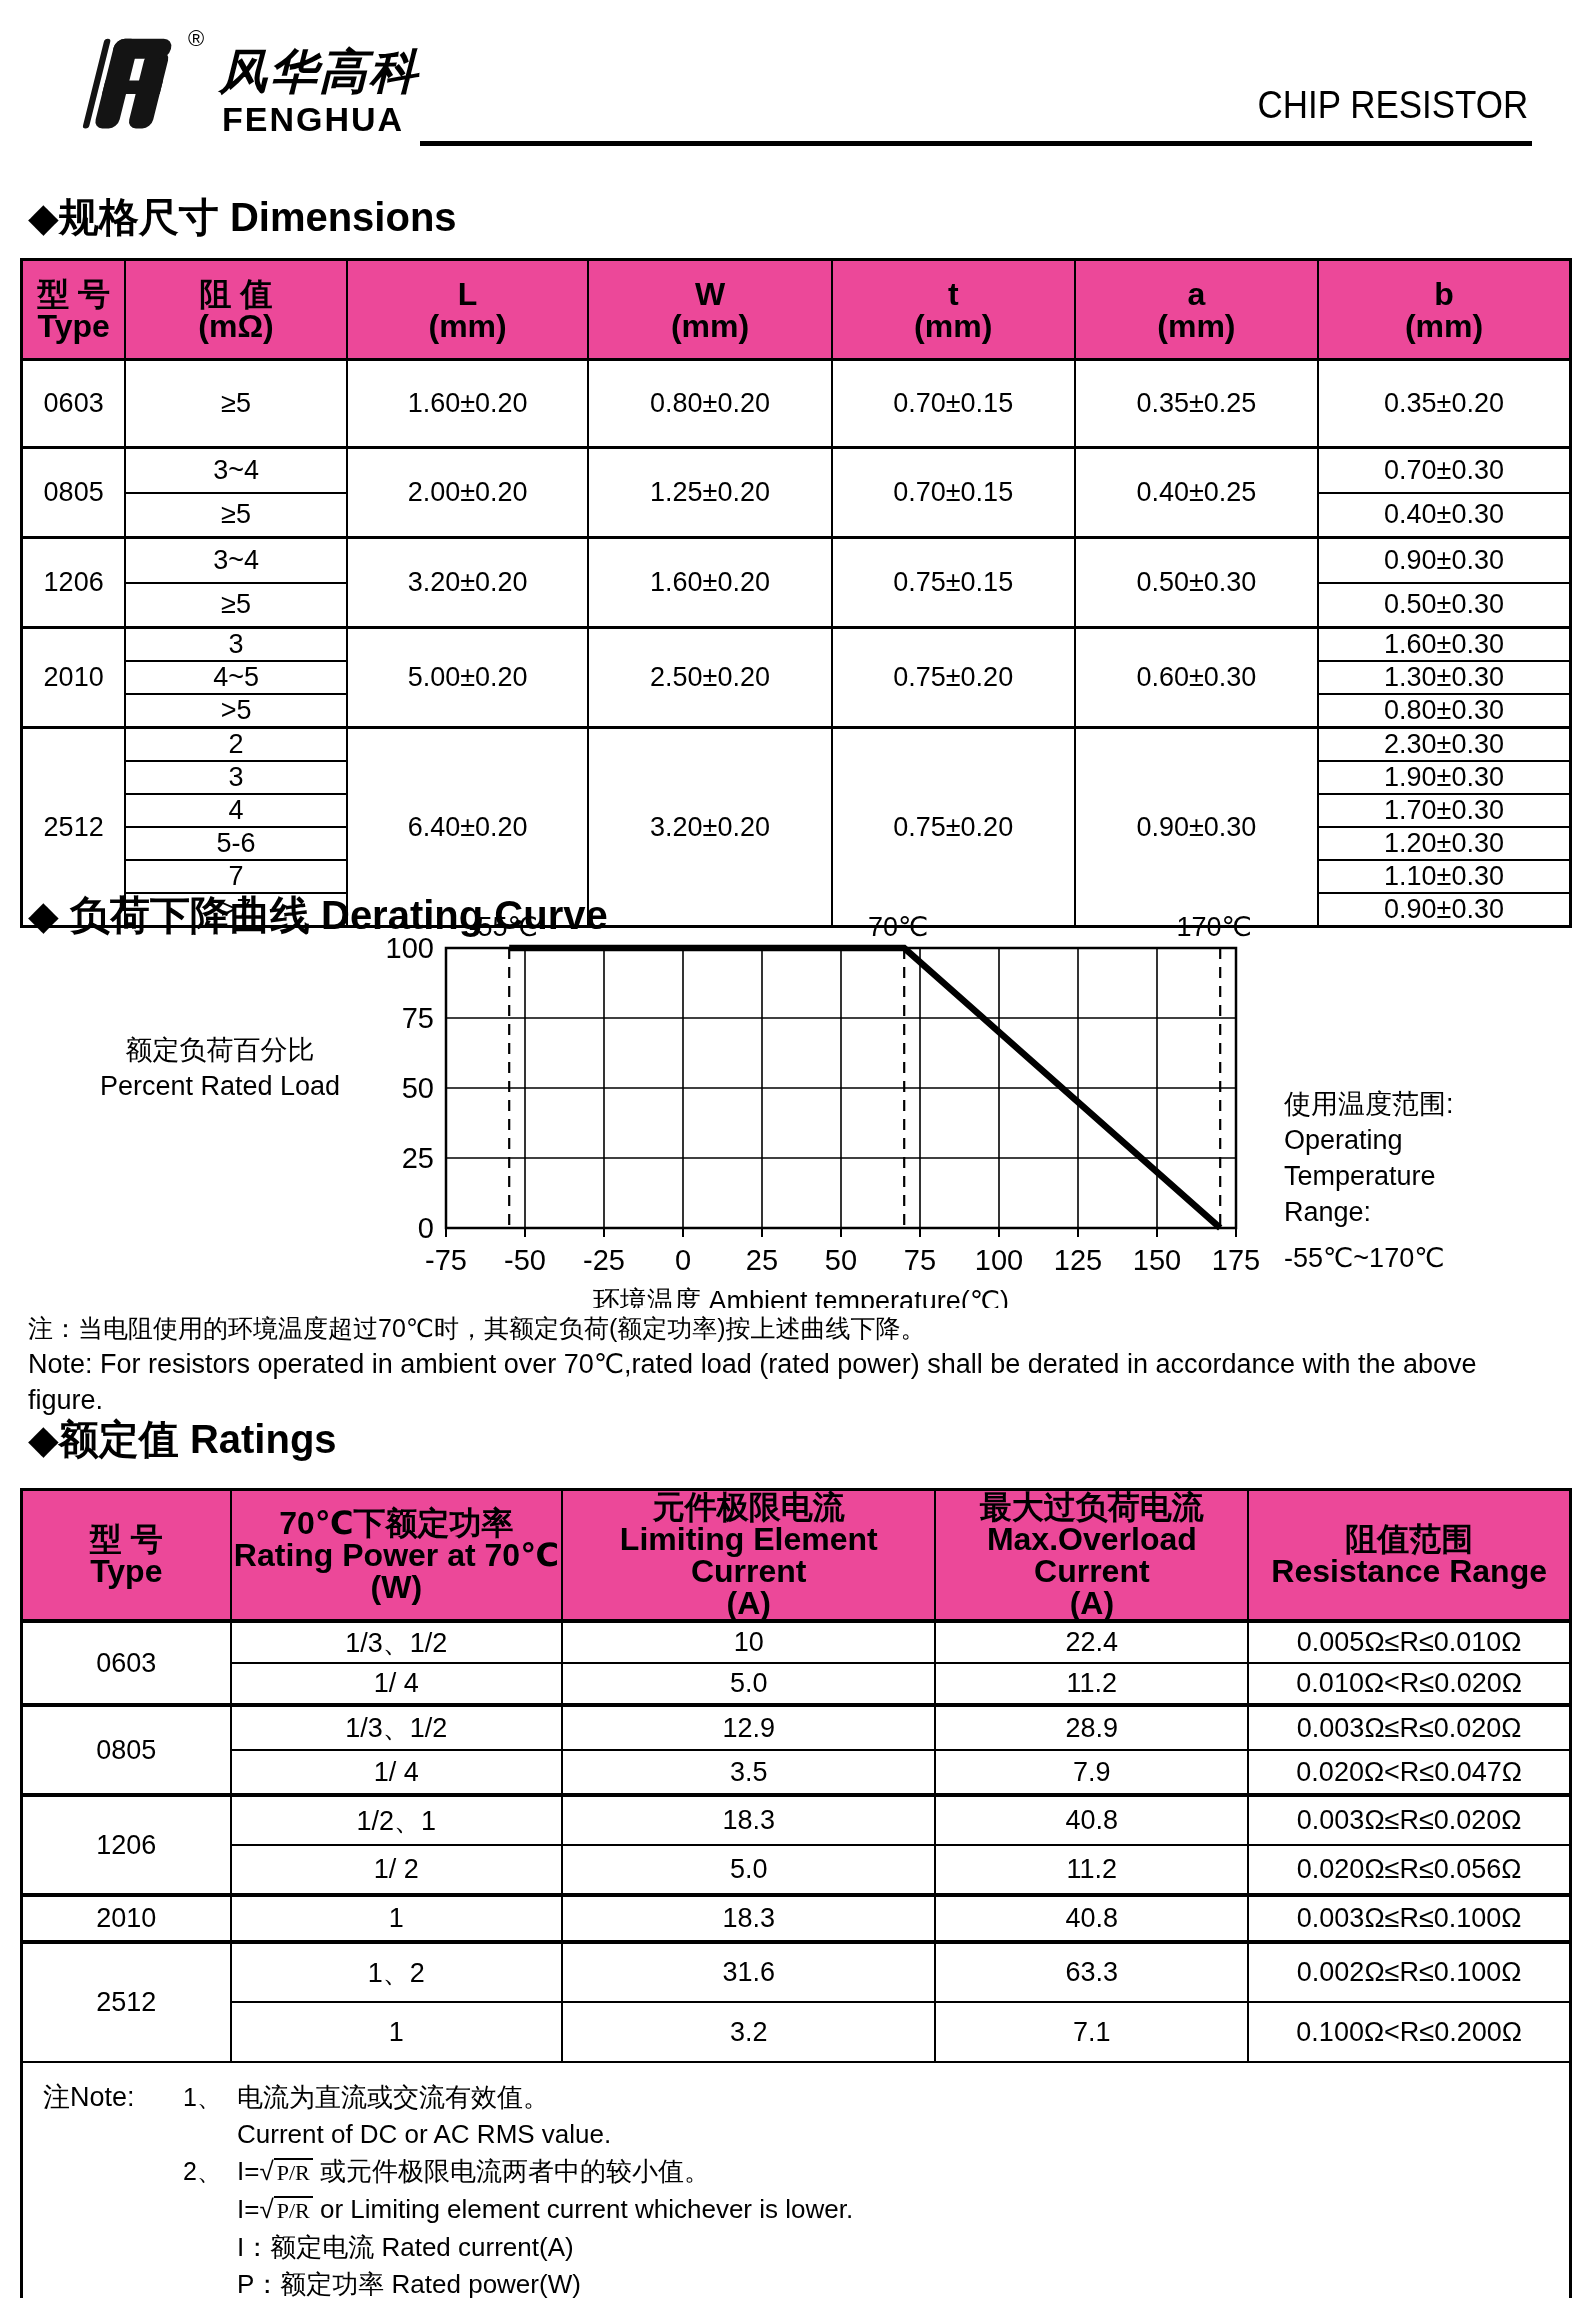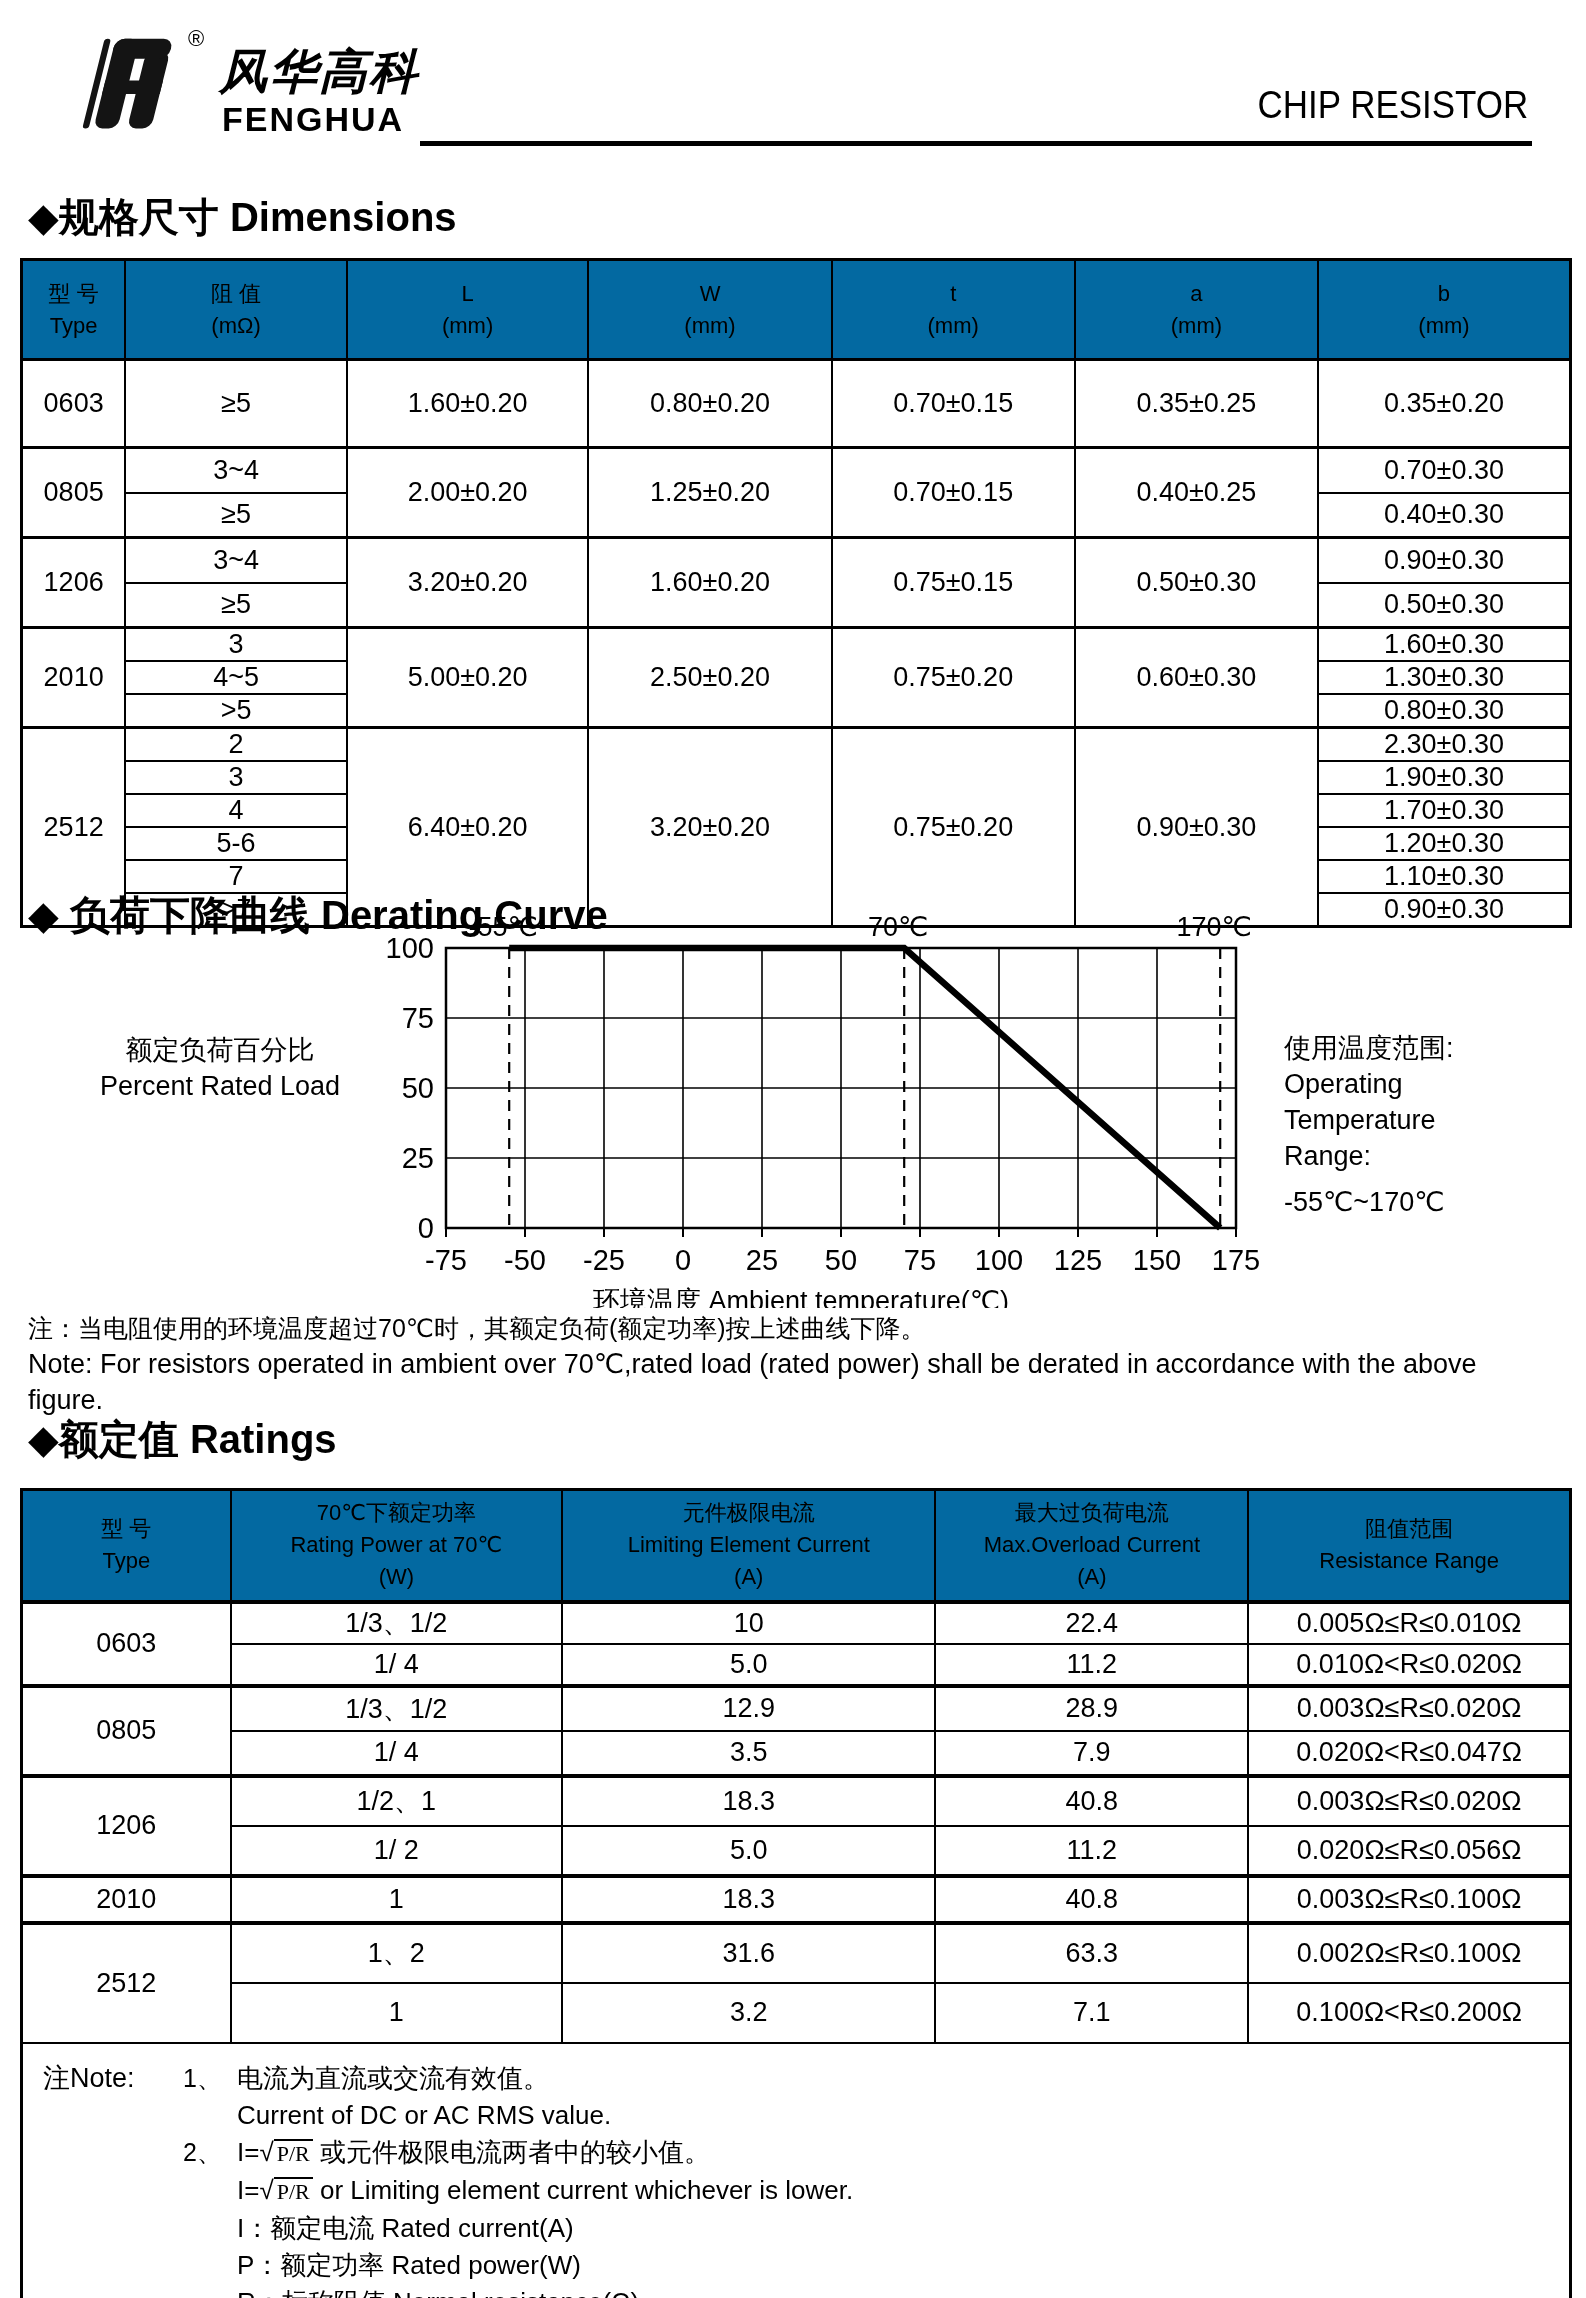--- a/index.html
+++ b/index.html
@@ -18,21 +18,21 @@
 
   
   .sec-title { font-weight:bold; }
   .sec1 { left:28px; top:190px;  font-size:40px; }
   .sec2 { left:28px; top:888px;  font-size:40px; }
   .sec3 { left:28px; top:1412px; font-size:40px; }
 
   
   table { border-collapse:collapse; table-layout:fixed; position:absolute; left:20px; width:1552px; }
   td,th { border:2px solid #000; text-align:center; vertical-align:middle; font-weight:normal; }
-  thead th { background:#0369a1; font-size:22px; line-height:32px; }
+  thead th { background:#ec4899; font-size:32px; line-height:32px;font-weight:bold; }
   tr.grp td { border-top:3px solid #000; }
 
   
   .dim-table { top:258px; border:3px solid #000; }
   .dim-table td { font-size:27px; }
   tr.trh { height:100px; }
   tr.ra { height:88px; }
   tr.rb { height:45px; }
   tr.rc { height:31px; }
   tr.rd { height:32px; }
@@ -45,21 +45,21 @@
   tr.sa { height:42px; }
   tr.sb { height:45px; }
   tr.sc { height:50px; }
   tr.sd { height:47px; }
   tr.se { height:60px; }
 
   
   .chart-svg { left:380px; top:908px; }
   .chart-svg text { font-family:"Liberation Sans","DejaVu Sans",sans-serif; fill:#000; }
   .chart-ylabel { left:55px; top:1032px; width:330px; text-align:center; font-size:27px; line-height:36px; }
-  .chart-right  { left:1284px; top:1030px; width:290px; font-size:27px; line-height:36px; }
+  .chart-right  { left:1284px; top:1086px; width:290px; font-size:27px; line-height:36px; }
   .chart-right .gap { margin-top:10px; }
 
   
   .dnote-cn { left:28px; top:1312px; font-size:25px; }
   .dnote-en { left:28px; top:1346px; width:1512px; font-size:27px; line-height:36px; }
 
   
   .note-cell { height:252px; text-align:left; vertical-align:top; padding:16px 10px 0 20px; }
   .note-flex { display:flex; }
   .note-label { width:140px; font-size:27px; }

